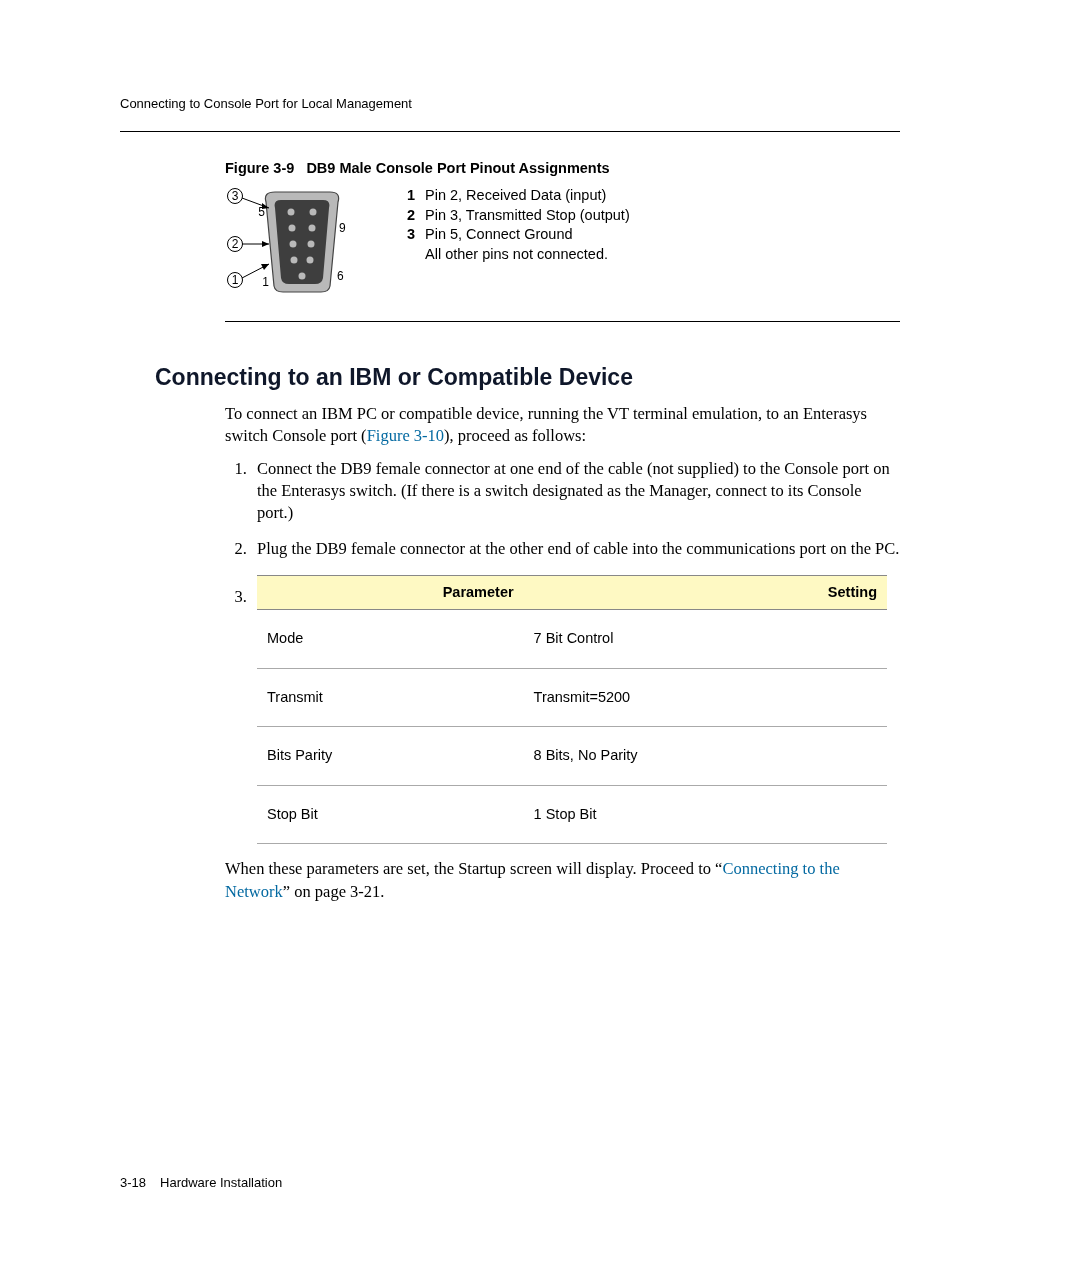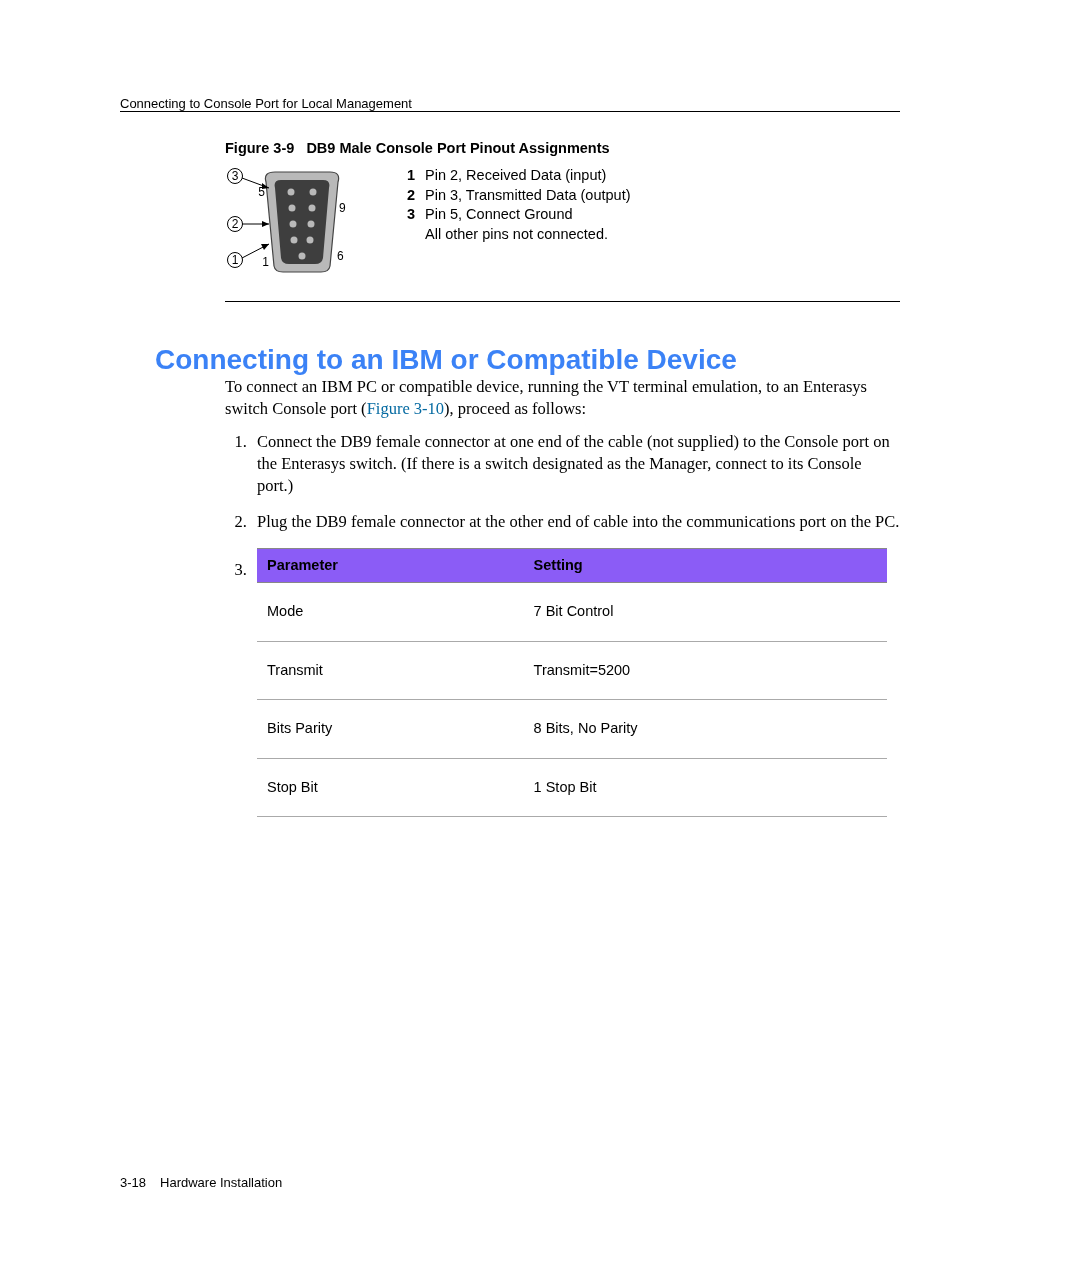--- a/index.html
+++ b/index.html
@@ -14,21 +14,21 @@
   }
   .page {
     position: absolute;
     left: 120px;
     top: 96px;
     width: 780px;
   }
   .breadcrumb {
     font-size: 13px;
     border-bottom: 1px solid #000;
-    padding-bottom: 0;
+    padding-bottom: 20px;
   }
   .figure-caption {
     margin-top: 28px;
     margin-left: 105px;
     font-size: 14.5px;
     font-weight: bold;
   }
   .figure-row {
     margin-top: 10px;
     margin-left: 105px;
@@ -45,45 +45,45 @@
   }
   .legend-row { display: flex; }
   .legend-num { font-weight: bold; width: 20px; text-align: right; margin-right: 10px; }
   .figure-rule {
     border: none;
     border-top: 1px solid #000;
     margin: 22px 0 0 105px;
     width: 675px;
   }
   .h2 {
-    color: #3b82f6;
+    color: #0f172a;
     font-weight: bold;
-    font-size: 28px;
-    margin: 42px 0 0 35px;
+    font-size: 23px;
+    margin: 42px 0 12px 35px;
   }
   .body {
     margin-left: 105px;
     font-family: "Palatino Linotype", "Book Antiqua", Georgia, serif;
     font-size: 16.5px;
     line-height: 1.35;
   }
   .body p { margin: 0 0 10px 0; }
   .link { color: #0369a1; }
   ol.steps { margin: 10px 0 0 0; padding-left: 26px; }
   ol.steps li { margin-bottom: 14px; padding-left: 6px; }
   table.params {
     margin-top: 8px;
     border-collapse: collapse;
     width: 630px;
     font-family: Arial, Helvetica, sans-serif;
     font-size: 14.5px;
   }
   table.params th {
-    background: #8b5cf6;
-    text-align: left;
+    background: #fef9c3;
+    text-align: right;
     font-weight: bold;
     padding: 7px 10px;
     border-top: 1px solid #888;
     border-bottom: 1px solid #888;
   }
   table.params td {
     padding: 19px 10px;
     border-bottom: 1px solid #aaa;
   }
   .trailing-para { margin-top: 14px; }
@@ -145,21 +145,21 @@
       </svg>
     </div>
 
     <div class="legend">
       <div class="legend-row">
           <span class="legend-num">1</span>
           <span>Pin 2, Received Data (input)</span>
         </div>
       <div class="legend-row">
           <span class="legend-num">2</span>
-          <span>Pin 3, Transmitted Data (output)</span>
+          <span>Pin 3, Transmitted Stop (output)</span>
         </div>
       <div class="legend-row">
           <span class="legend-num">3</span>
           <span>Pin 5, Connect Ground</span>
         </div>
       <div class="legend-row">
           <span class="legend-num"></span>
           <span>All other pins not connected.</span>
         </div>
     </div>
@@ -200,18 +200,21 @@
               </tr>
             <tr>
                 <td>Stop Bit</td>
                 <td>1 Stop Bit</td>
               </tr>
           </tbody>
         </table>
       </li>
     </ol>
 
+    <p class="trailing-para">
+      <span>When these parameters are set, the Startup screen will display. Proceed to “</span><span class="link">Connecting to the Network</span><span>” on page 3-21.</span>
+    </p>
   </div>
 </div>
 
 <div class="footer">
   <span class="pg">3-18</span><span>Hardware Installation</span>
 </div>
 
 </body></html>

